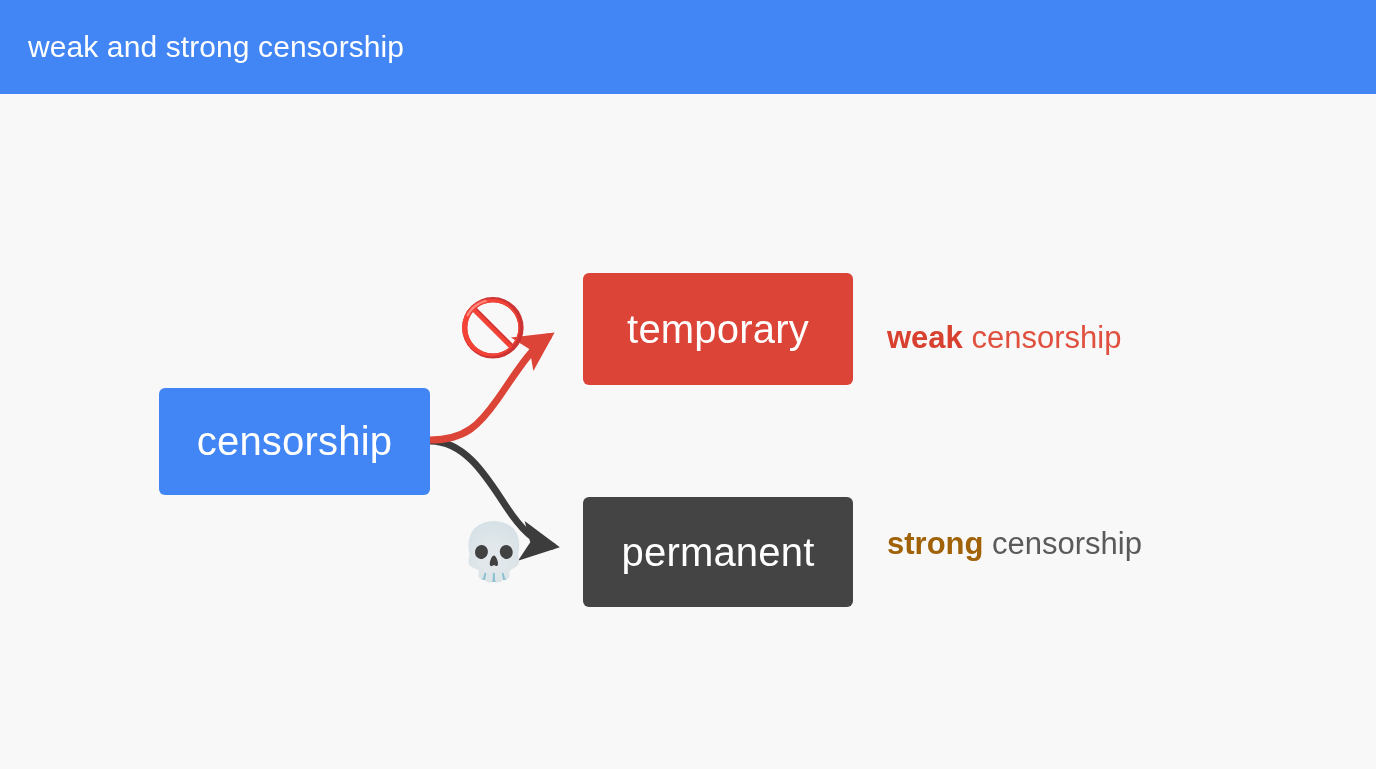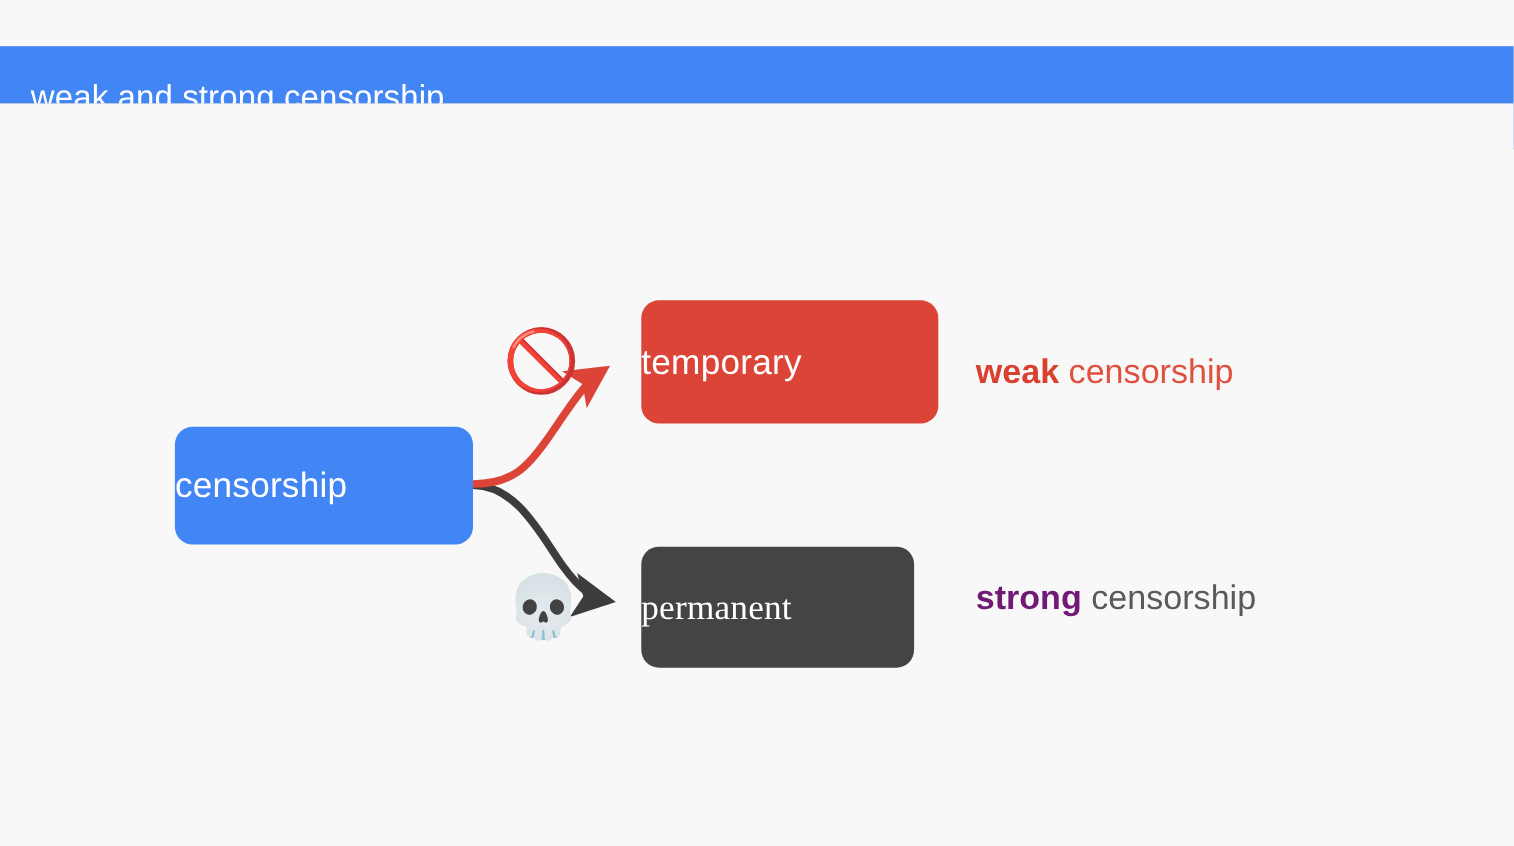--- a/index.html
+++ b/index.html
@@ -19,21 +19,20 @@
   #app-header {
     position: absolute;
     left: 0;
     top: 0;
     width: 1376px;
     height: 94px;
     background: #4285f4;
     box-sizing: border-box;
     display: flex;
     align-items: center;
-    margin-top: 42px;
   }
   #header-title {
     color: #ffffff;
     font-size: 30px;
     line-height: 34px;
     letter-spacing: 0.1px;
     margin-left: 28px;
     font-weight: 400;
     white-space: nowrap;
   }
@@ -65,26 +64,26 @@
     position: absolute;
     left: 0;
     top: 0;
     width: 1376px;
     height: 675px;
   }
 
   
   .node {
     position: absolute;
-    border-radius: 16px;
+    border-radius: 6px;
     display: flex;
     align-items: center;
-    justify-content: flex-start;
+    justify-content: center;
     color: #ffffff;
-    font-size: 32px;
+    font-size: 40px;
     font-weight: 400;
     letter-spacing: 0.2px;
     box-sizing: border-box;
     white-space: nowrap;
   }
   #node-censorship {
     left: 159px;
     top: 294px;
     width: 271px;
     height: 107px;
@@ -93,24 +92,23 @@
   #node-temporary {
     left: 583px;
     top: 179px;
     width: 270px;
     height: 112px;
     background: #db4437;
   }
   #node-permanent {
     left: 583px;
     top: 403px;
-    width: 248px;
+    width: 270px;
     height: 110px;
     background: #444444;
-    font-family: Liberation Serif, serif;
   }
 
   
   .emoji-marker {
     position: absolute;
     font-size: 56px;
     line-height: 56px;
     user-select: none;
   }
   #prohibited-marker {
@@ -138,21 +136,21 @@
     top: 214px;
     color: #e0503f;
     margin-top: 12px;
   }
   #label-weak .emph { font-weight: 700; color: #d8402f; }
   #label-strong {
     left: 887px;
     top: 432px;
     color: #5a5a5a;
   }
-  #label-strong .emph { font-weight: 700; color: #701a75; }
+  #label-strong .emph { font-weight: 700; color: #a16207; }
 </style>
 </head>
 <body>
 
 <div id="app-header">
   <div id="header-title">weak and strong censorship</div>
 </div>
 <div id="header-shadow"></div>
 
 <div id="diagram-canvas">

